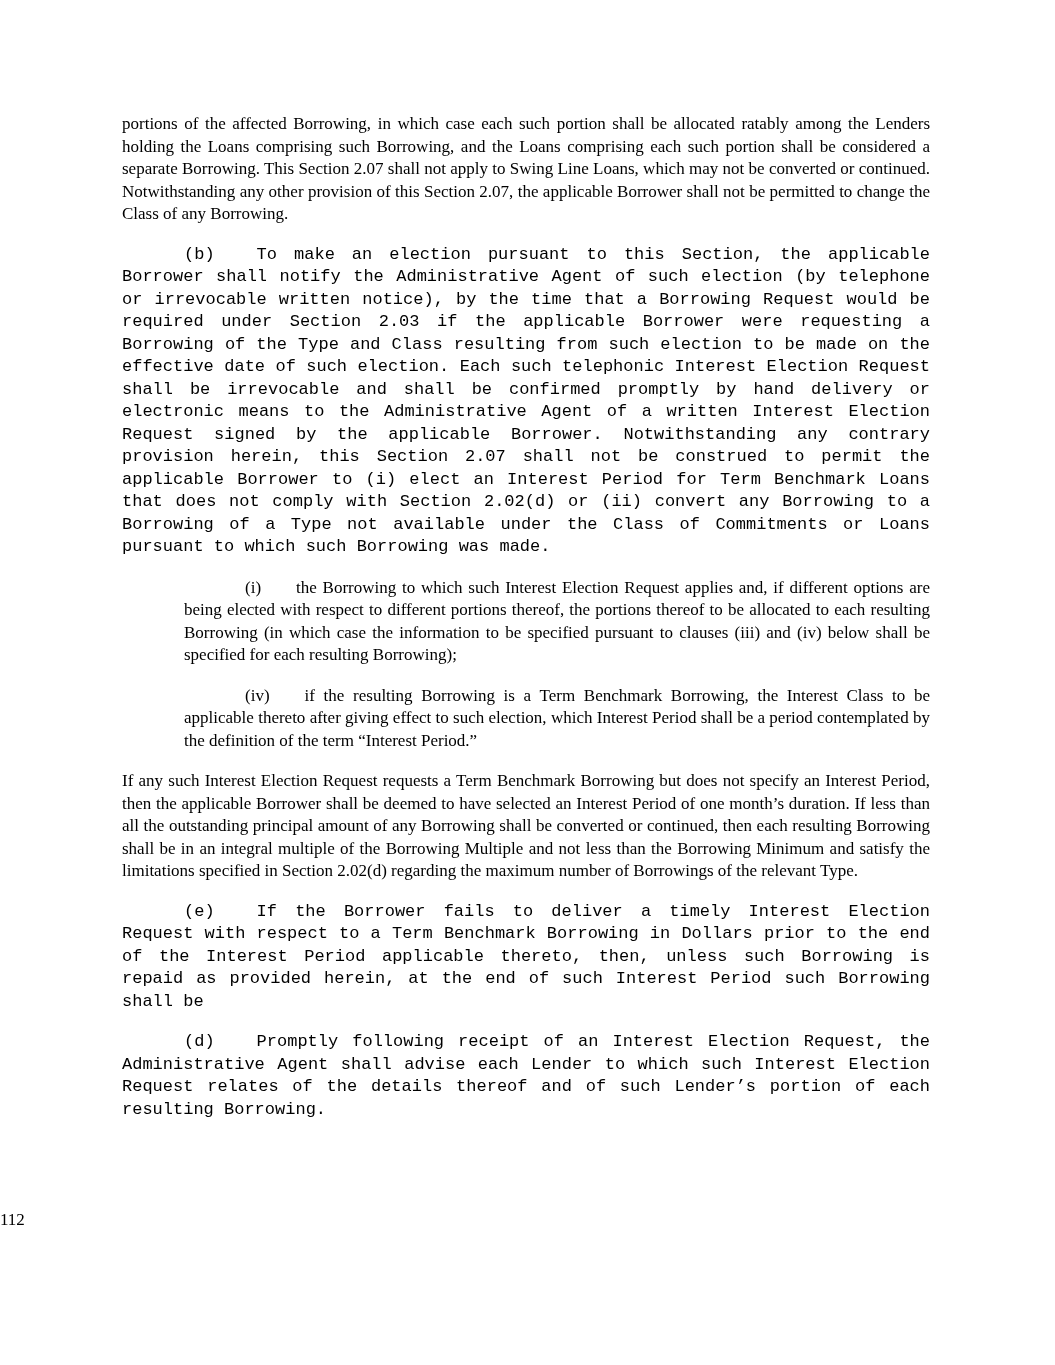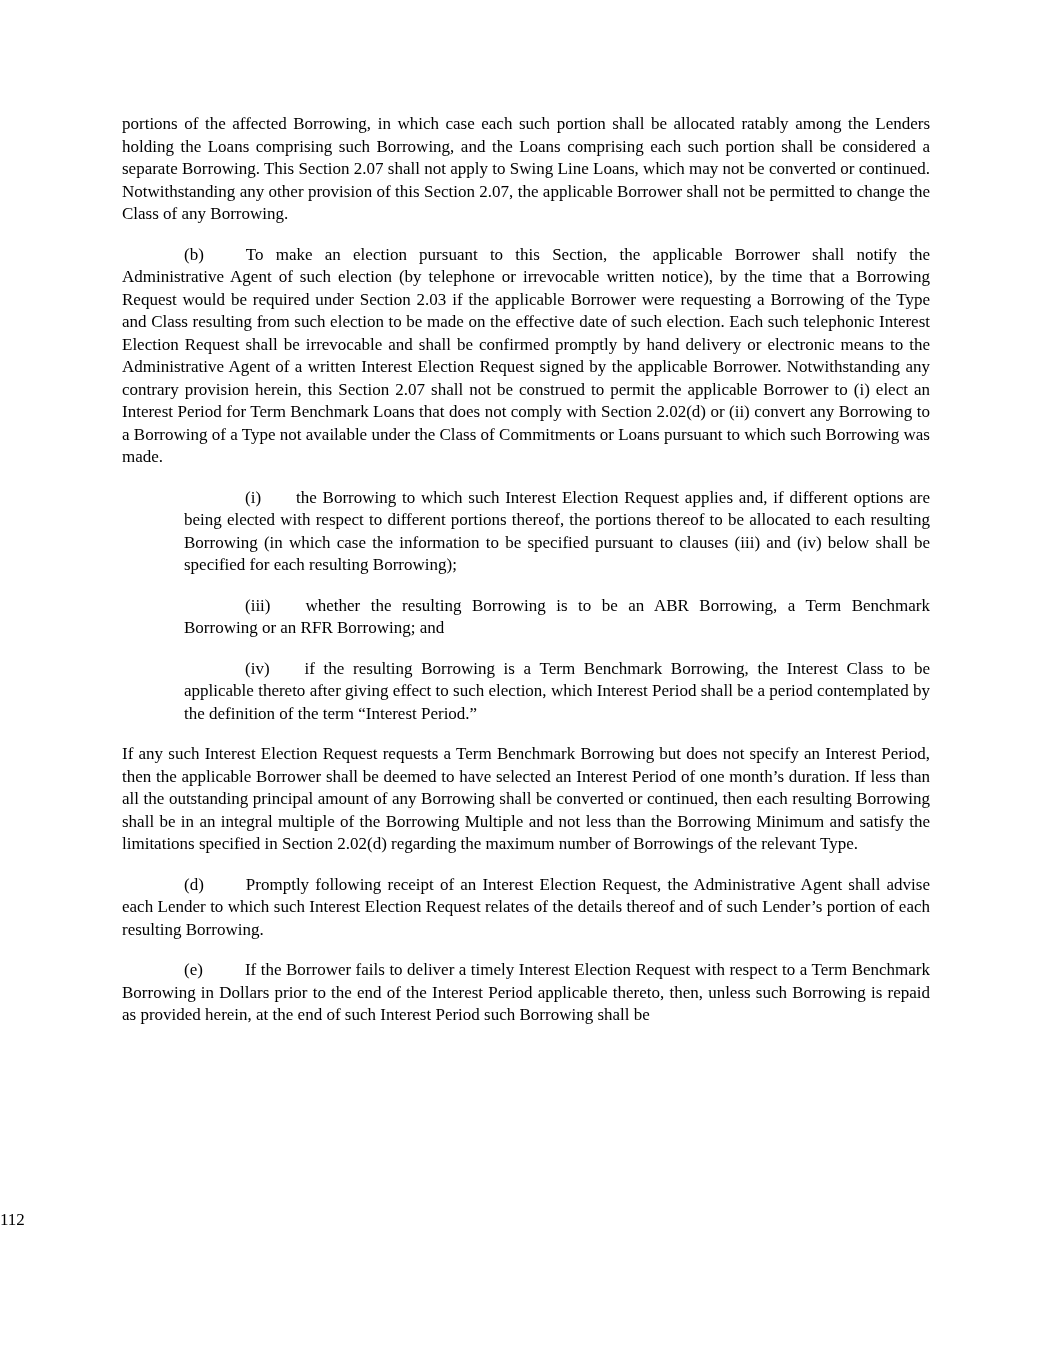--- a/index.html
+++ b/index.html
@@ -25,20 +25,21 @@
   }
   .para {
     margin: 0 0 18px 0;
     font-size: 17px;
     line-height: 22.5px;
     text-align: justify;
     text-align-last: left;
   }
   .para.labeled {
     text-indent: 62px;
+    font-family: Liberation Mono, monospace;
   }
   .para.sub {
     margin-left: 62px;
     text-indent: 61px;
   }
   .tab {
     display: inline-block;
   }
   .tab-main { width: 42px; }
   .tab-sub  { width: 35px; }
@@ -58,26 +59,25 @@
   <div class="content">
 
     <p class="para"><span>portions of the affected Borrowing, in which case each such portion shall be allocated ratably among the Lenders holding the Loans comprising such Borrowing, and the Loans comprising each such portion shall be considered a separate Borrowing. This Section 2.07 shall not apply to Swing Line Loans, which may not be converted or continued. Notwithstanding any other provision of this Section 2.07, the applicable Borrower shall not be permitted to change the Class of any Borrowing.</span></p>
 
     <p class="para labeled"><span>(b)</span><span class="tab tab-main"></span><span>To make an election pursuant to this Section, the applicable Borrower shall notify the Administrative Agent of such election (by telephone or irrevocable written notice), by the time that a Borrowing Request would be required under Section 2.03 if the applicable Borrower were requesting a Borrowing of the Type and Class resulting from such election to be made on the effective date of such election. Each such telephonic Interest Election Request shall be irrevocable and shall be confirmed promptly by hand delivery or electronic means to the Administrative Agent of a written Interest Election Request signed by the applicable Borrower. Notwithstanding any contrary provision herein, this Section 2.07 shall not be construed to permit the applicable Borrower to (i) elect an Interest Period for Term Benchmark Loans that does not comply with Section 2.02(d) or (ii) convert any Borrowing to a Borrowing of a Type not available under the Class of Commitments or Loans pursuant to which such Borrowing was made.</span></p>
 
 
     <p class="para sub"><span>(i)</span><span class="tab tab-sub"></span><span>the Borrowing to which such Interest Election Request applies and, if different options are being elected with respect to different portions thereof, the portions thereof to be allocated to each resulting Borrowing (in which case the information to be specified pursuant to clauses (iii) and (iv) below shall be specified for each resulting Borrowing);</span></p>
 
 
-    <p class="para sub"><span>(iii)</span><span class="tab tab-sub"></span><span>whether the resulting Borrowing is to be an ABR Borrowing, a Term Benchmark Borrowing or an RFR Borrowing; and</span></p>
 
     <p class="para sub"><span>(iv)</span><span class="tab tab-sub"></span><span>if the resulting Borrowing is a Term Benchmark Borrowing, the Interest Class to be applicable thereto after giving effect to such election, which Interest Period shall be a period contemplated by the definition of the term “Interest Period.”</span></p>
 
     <p class="para"><span>If any such Interest Election Request requests a Term Benchmark Borrowing but does not specify an Interest Period, then the applicable Borrower shall be deemed to have selected an Interest Period of one month’s duration. If less than all the outstanding principal amount of any Borrowing shall be converted or continued, then each resulting Borrowing shall be in an integral multiple of the Borrowing Multiple and not less than the Borrowing Minimum and satisfy the limitations specified in Section 2.02(d) regarding the maximum number of Borrowings of the relevant Type.</span></p>
 
+    <p class="para labeled"><span>(e)</span><span class="tab tab-main"></span><span>If the Borrower fails to deliver a timely Interest Election Request with respect to a Term Benchmark Borrowing in Dollars prior to the end of the Interest Period applicable thereto, then, unless such Borrowing is repaid as provided herein, at the end of such Interest Period such Borrowing shall be</span></p>
+
     <p class="para labeled"><span>(d)</span><span class="tab tab-main"></span><span>Promptly following receipt of an Interest Election Request, the Administrative Agent shall advise each Lender to which such Interest Election Request relates of the details thereof and of such Lender’s portion of each resulting Borrowing.</span></p>
-
-    <p class="para labeled"><span>(e)</span><span class="tab tab-main"></span><span>If the Borrower fails to deliver a timely Interest Election Request with respect to a Term Benchmark Borrowing in Dollars prior to the end of the Interest Period applicable thereto, then, unless such Borrowing is repaid as provided herein, at the end of such Interest Period such Borrowing shall be</span></p>
 
   </div>
 
   <div class="page-number">112</div>
 </div>
 
 </body></html>

